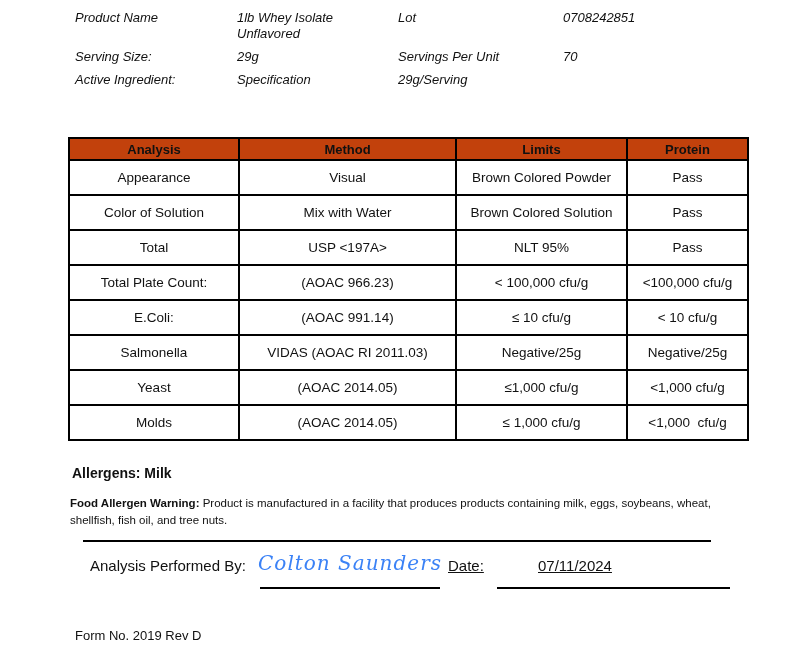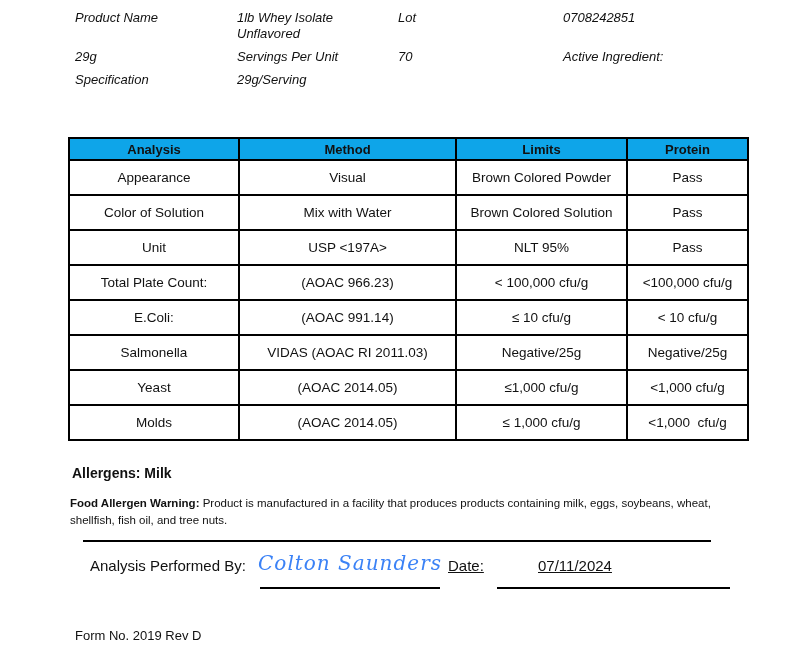--- a/index.html
+++ b/index.html
@@ -37,21 +37,21 @@
   }
   table.analysis th, table.analysis td {
     border: 2px solid #000000;
     text-align: center;
     vertical-align: middle;
     white-space: pre-wrap;
     padding: 0 2px;
     overflow: hidden;
   }
   table.analysis th {
-    background: #0ea5e9;
+    background: #c2410c;
     height: 20px;
     font-size: 13px;
     font-weight: bold;
   }
   table.analysis td {
     height: 33px;
     font-size: 13.5px;
   }
   .col-analysis { width: 164px; }
   .col-method  { width: 211px; }
@@ -133,20 +133,21 @@
 <body>
 
 <div>
 
   <div class="product-info">
     <div class="cell">Product Name</div>
     <div class="cell wrap-value">1lb Whey Isolate Unflavored</div>
     <div class="cell">Lot</div>
     <div class="cell">0708242851</div>
 
+    <div class="cell">Serving Size:</div>
     <div class="cell">29g</div>
     <div class="cell">Servings Per Unit</div>
     <div class="cell">70</div>
 
     <div class="cell">Active Ingredient:</div>
     <div class="cell">Specification</div>
     <div class="cell">29g/Serving</div>
   </div>
 
   <table class="analysis">
@@ -165,21 +166,21 @@
         <td>Brown Colored Powder</td>
         <td>Pass</td>
       </tr>
       <tr>
         <td>Color of Solution</td>
         <td>Mix with Water</td>
         <td>Brown Colored Solution</td>
         <td>Pass</td>
       </tr>
       <tr>
-        <td>Unit</td>
+        <td>Total</td>
         <td>USP &lt;197A&gt;</td>
         <td>NLT 95%</td>
         <td>Pass</td>
       </tr>
       <tr>
         <td>Total Plate Count:</td>
         <td>(AOAC 966.23)</td>
         <td>&lt; 100,000 cfu/g</td>
         <td>&lt;100,000 cfu/g</td>
       </tr>

